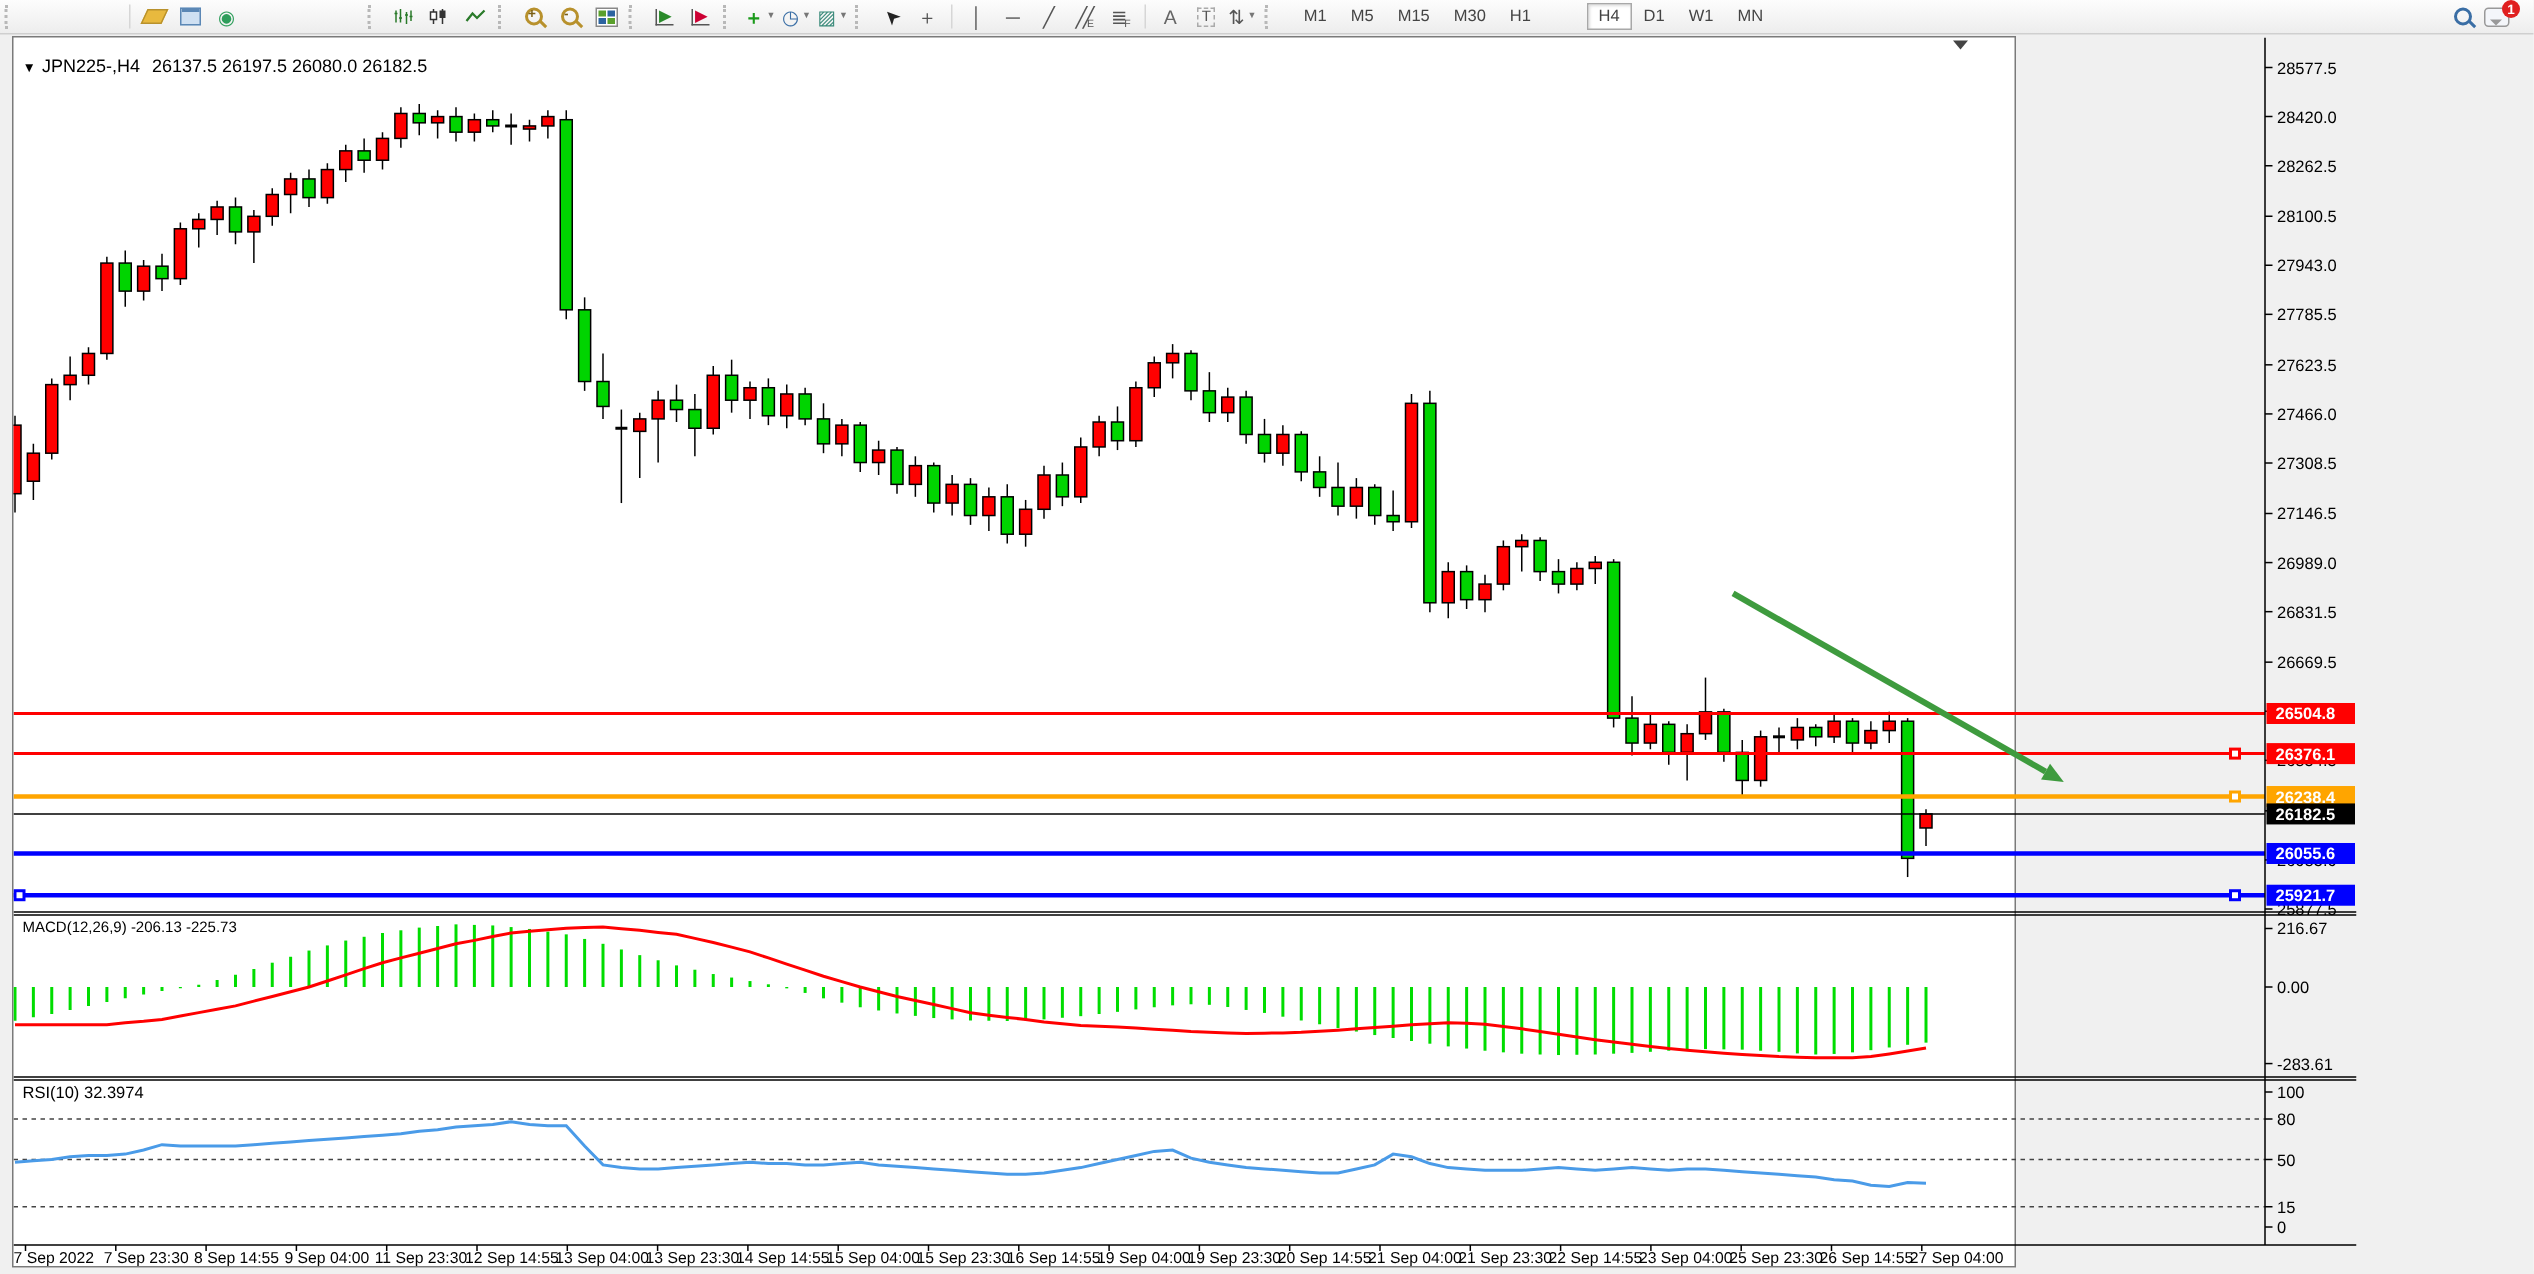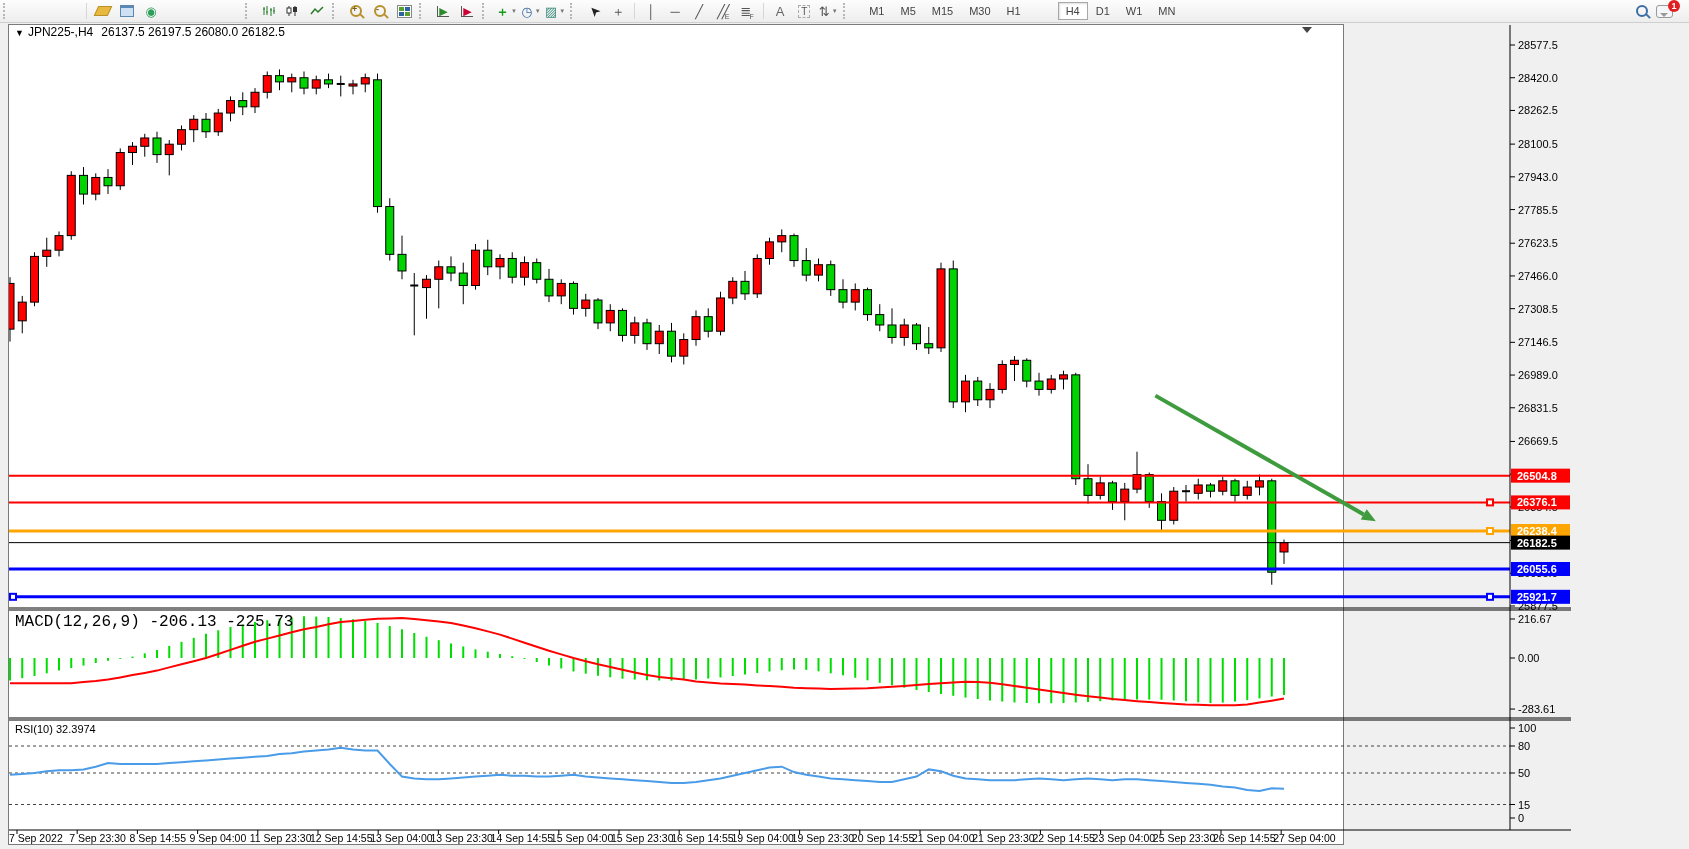--- a/index.html
+++ b/index.html
@@ -38,24 +38,24 @@
   .spacer{flex:1;}
   .ic-chat{width:15px;height:11px;border:1px solid #999;border-radius:3px;background:#f4f6fa;position:relative;margin-right:14px;}
   .ic-chat::after{content:"";position:absolute;left:3px;bottom:-4px;border:4px solid transparent;border-top-color:#999;}
   .badge{position:absolute;right:-8px;top:-6px;background:#e02020;color:#fff;border-radius:50%;
     width:12px;height:12px;font-size:9px;font-weight:bold;display:flex;align-items:center;justify-content:center;}
   
   .chart-window{position:absolute;left:8px;top:24px;width:1336px;height:821px;background:#fff;
     border:1px solid #7a7a7a;box-sizing:border-box;}
   .chart-window svg{position:absolute;left:0;top:0;}
   .overlay-label{position:absolute;font-size:12px;color:#000;white-space:nowrap;pointer-events:none;}
-  .chart-title{left:6px;top:0;}
+  .chart-title{left:6px;top:12px;}
   .chart-title .tri{font-size:9px;color:#000;margin-right:4px;}
   .chart-title .ohlc{margin-left:8px;}
-  .macd-label{left:6px;top:588px;font-size:16px;font-family:Liberation Mono, monospace;}
+  .macd-label{left:6px;top:588px;font-size:10px;}
   .rsi-label{left:6px;top:698px;font-size:11px;}
   svg text{font-family:"Liberation Sans","DejaVu Sans",sans-serif;}
 </style>
 </head>
 <body>
 
 <div class="toolbar">
   <div class="grip"></div>
   <div class="tbtn">
     <span class="ic-doc"></span>

